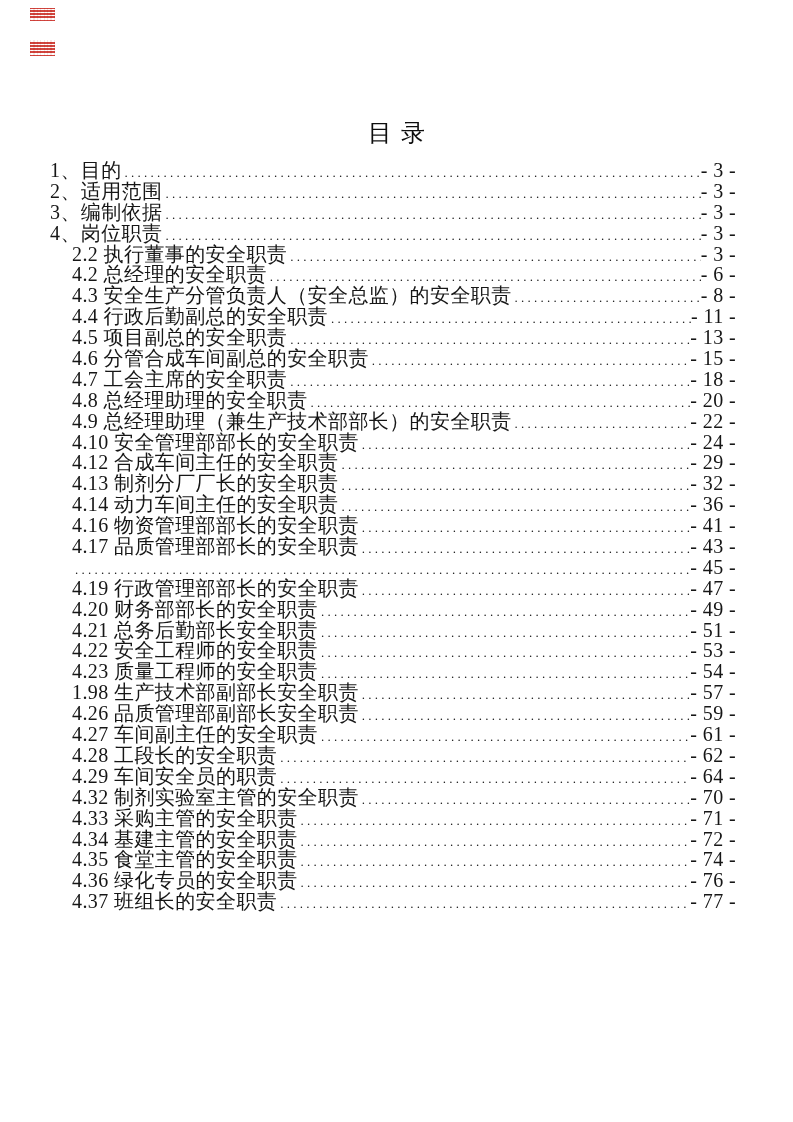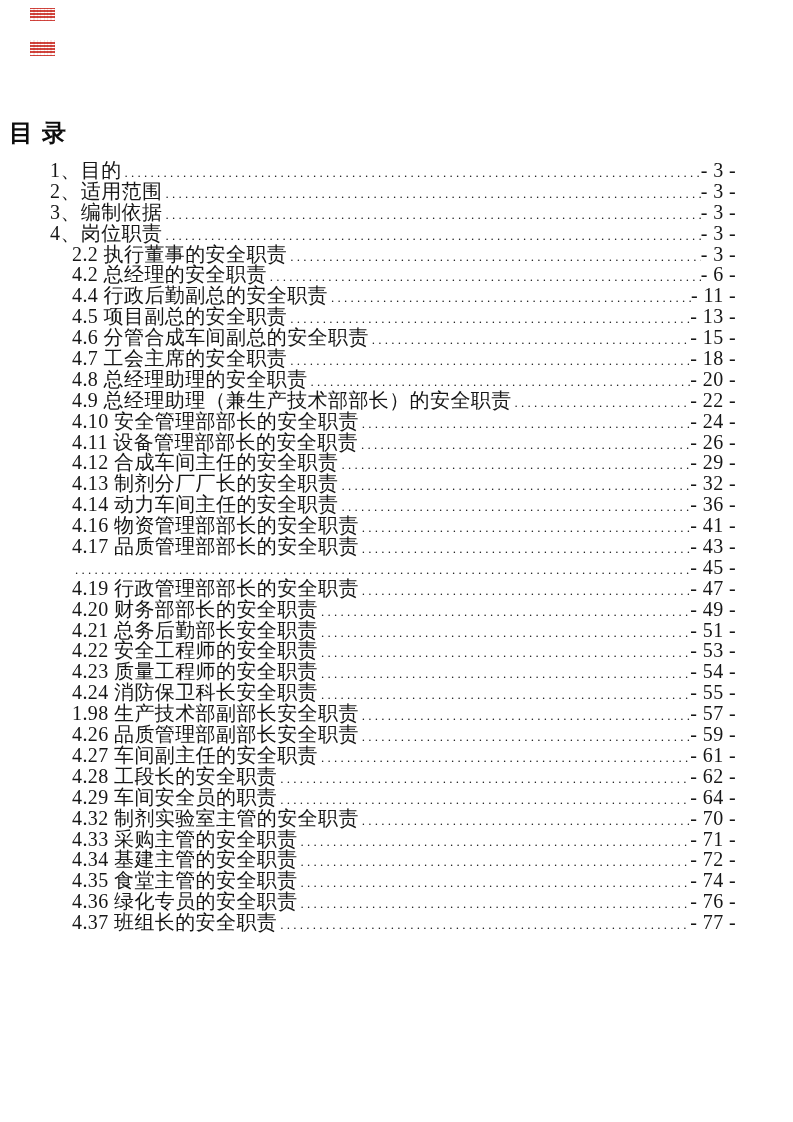--- a/index.html
+++ b/index.html
@@ -32,23 +32,24 @@
   }
   .stamp-1 { top: 8px;  height: 13px; }
   .stamp-2 { top: 40px; height: 16px; }
 
   .doc-title {
     position: absolute;
     top: 118px;
     left: 0;
     width: 100%;
     margin: 0;
+    text-align: center;
     font-size: 24px;
     line-height: 30px;
-    font-weight: bold;
+    font-weight: normal;
     letter-spacing: 9px;
     text-indent: 9px; 
     color: #0d0d0d;
   }
 
   .toc {
     position: absolute;
     top: 160px;
     left: 50px;
     width: 686px;
@@ -125,20 +126,25 @@
     <span class="leader"></span>
     <span class="p">- 3 -</span>
   </div>
 
   <div class="row sub">
     <span class="t">4.2 总经理的安全职责</span>
     <span class="leader"></span>
     <span class="p">- 6 -</span>
   </div>
 
+  <div class="row sub">
+    <span class="t">4.3 安全生产分管负责人（安全总监）的安全职责</span>
+    <span class="leader"></span>
+    <span class="p">- 8 -</span>
+  </div>
 
   <div class="row sub">
     <span class="t">4.4 行政后勤副总的安全职责</span>
     <span class="leader"></span>
     <span class="p">- 11 -</span>
   </div>
 
   <div class="row sub">
     <span class="t">4.5 项目副总的安全职责</span>
     <span class="leader"></span>
@@ -168,25 +174,20 @@
     <span class="leader"></span>
     <span class="p">- 22 -</span>
   </div>
 
   <div class="row sub">
     <span class="t">4.10 安全管理部部长的安全职责</span>
     <span class="leader"></span>
     <span class="p">- 24 -</span>
   </div>
 
-  <div class="row sub">
-    <span class="t">4.11 设备管理部部长的安全职责</span>
-    <span class="leader"></span>
-    <span class="p">- 26 -</span>
-  </div>
 
   <div class="row sub">
     <span class="t">4.12 合成车间主任的安全职责</span>
     <span class="leader"></span>
     <span class="p">- 29 -</span>
   </div>
 
   <div class="row sub">
     <span class="t">4.13 制剂分厂厂长的安全职责</span>
     <span class="leader"></span>
@@ -240,25 +241,20 @@
     <span class="leader"></span>
     <span class="p">- 53 -</span>
   </div>
 
   <div class="row sub">
     <span class="t">4.23 质量工程师的安全职责</span>
     <span class="leader"></span>
     <span class="p">- 54 -</span>
   </div>
 
-  <div class="row sub">
-    <span class="t">4.24 消防保卫科长安全职责</span>
-    <span class="leader"></span>
-    <span class="p">- 55 -</span>
-  </div>
 
   <div class="row sub">
     <span class="t">1.98 生产技术部副部长安全职责</span>
     <span class="leader"></span>
     <span class="p">- 57 -</span>
   </div>
 
   <div class="row sub">
     <span class="t">4.26 品质管理部副部长安全职责</span>
     <span class="leader"></span>

